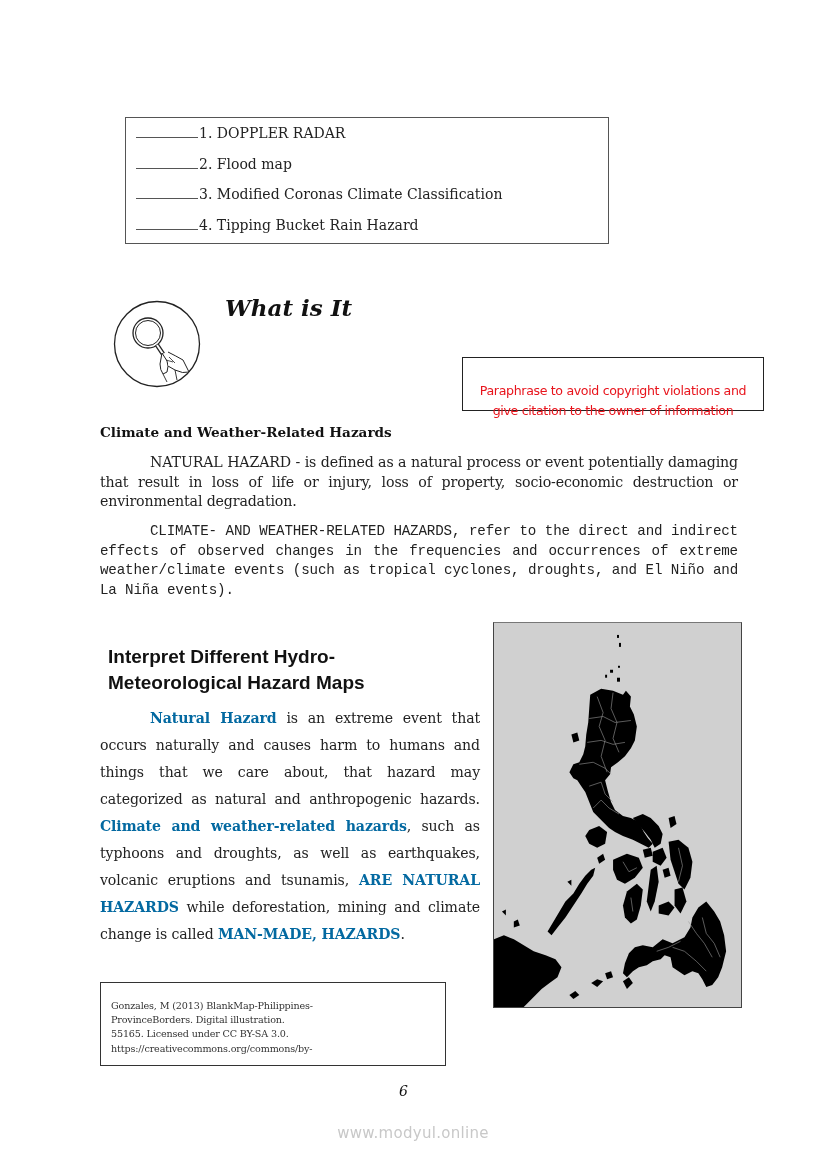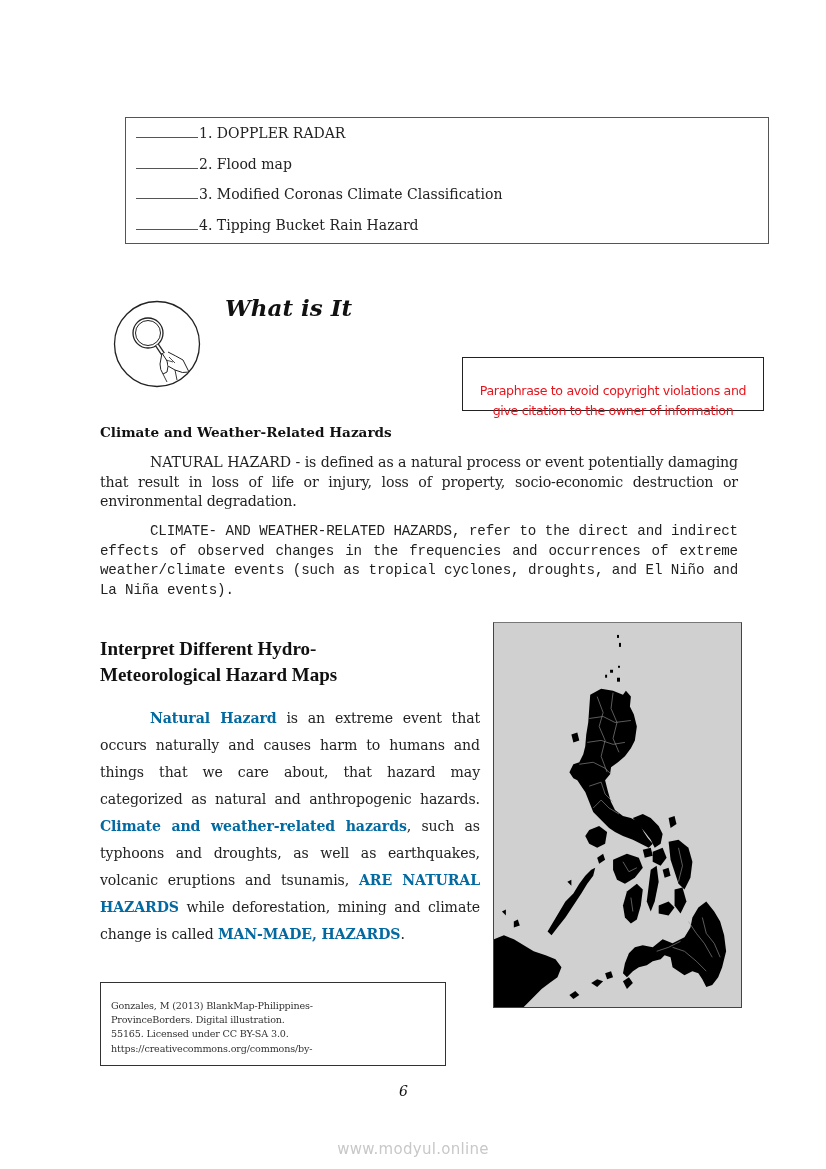--- a/index.html
+++ b/index.html
@@ -1,20 +1,20 @@
 <!DOCTYPE html>
 <html><head>
   <meta charset="utf-8">
   <style>
     html, body { margin: 0; padding: 0; background: #ffffff; }
     body { width: 826px; height: 1169px; position: relative; overflow: hidden; color: #111; }
 
     
     .match-box {
-      position: absolute; left: 125px; top: 117px; width: 644px; height: 127px;
+      position: absolute; left: 125px; top: 117px; width: 484px; height: 127px;
       border: 1.5px solid #555; box-sizing: border-box;
       padding: 6px 0 0 10px;
       font-family: "DejaVu Serif", "Liberation Serif", serif; font-size: 14px; color: #222;
     }
     .match-item { height: 30.5px; line-height: 18px; white-space: nowrap; }
     .blank { display: inline-block; width: 62px; border-bottom: 1px solid #555; height: 13px; vertical-align: baseline; margin-right: 1px; }
 
     
     .icon-circle {
       position: absolute; left: 113px; top: 300px; width: 88px; height: 88px;
@@ -41,22 +41,22 @@
     .para {
       position: absolute; left: 100px; width: 638px;
       font-family: "DejaVu Serif", "Liberation Serif", serif; font-size: 14.2px; line-height: 19.7px;
       text-align: justify; text-indent: 50px; margin: 0; color: #222;
       letter-spacing: -0.15px;
     }
     .para-1 { top: 453px; }
     .para-2 { top: 522px; font-family: Liberation Mono, monospace; }
 
     .hazard-heading {
-      position: absolute; left: 100px; top: 636px; margin: 0;
-      font-family: Liberation Serif, serif; font-weight: bold; font-size: 19px; line-height: 26px;
+      position: absolute; left: 100px; top: 636px; margin: 8px;
+      font-family: Liberation Sans, sans-serif; font-weight: bold; font-size: 19px; line-height: 26px;
       color: #111;
     }
 
     .body-col {
       position: absolute; left: 100px; top: 705px; width: 380px;
       font-family: "DejaVu Serif", "Liberation Serif", serif; font-size: 14.1px; line-height: 27px;
       text-align: justify; margin: 0; color: #222; letter-spacing: -0.1px;
     }
     .body-col b { color: #0369a1; margin-top: 17px; }
     .indent { display: inline-block; width: 50px; }
@@ -76,21 +76,21 @@
       letter-spacing: -0.15px;
     }
     .citation-line { white-space: nowrap; }
 
     .page-number {
       position: absolute; left: 399px; top: 1083px;
       font-family: "DejaVu Serif", "Liberation Serif", serif; font-style: italic; font-size: 14px; color: #111;
     }
     .watermark {
       position: absolute; left: 0; width: 826px; top: 1124px; text-align: center;
-      font-family: "DejaVu Sans", "Liberation Sans", sans-serif; font-size: 15px; color: #c8c8c8; letter-spacing: 0.3px; margin-top: 16px;
+      font-family: "DejaVu Sans", "Liberation Sans", sans-serif; font-size: 15px; color: #c8c8c8; letter-spacing: 0.3px;
     }
   </style>
 </head>
 <body>
 
 <div class="match-box">
   <div class="match-item">
     <span class="blank"></span><span>1.</span> <span>DOPPLER RADAR</span>
   </div>
   <div class="match-item">

